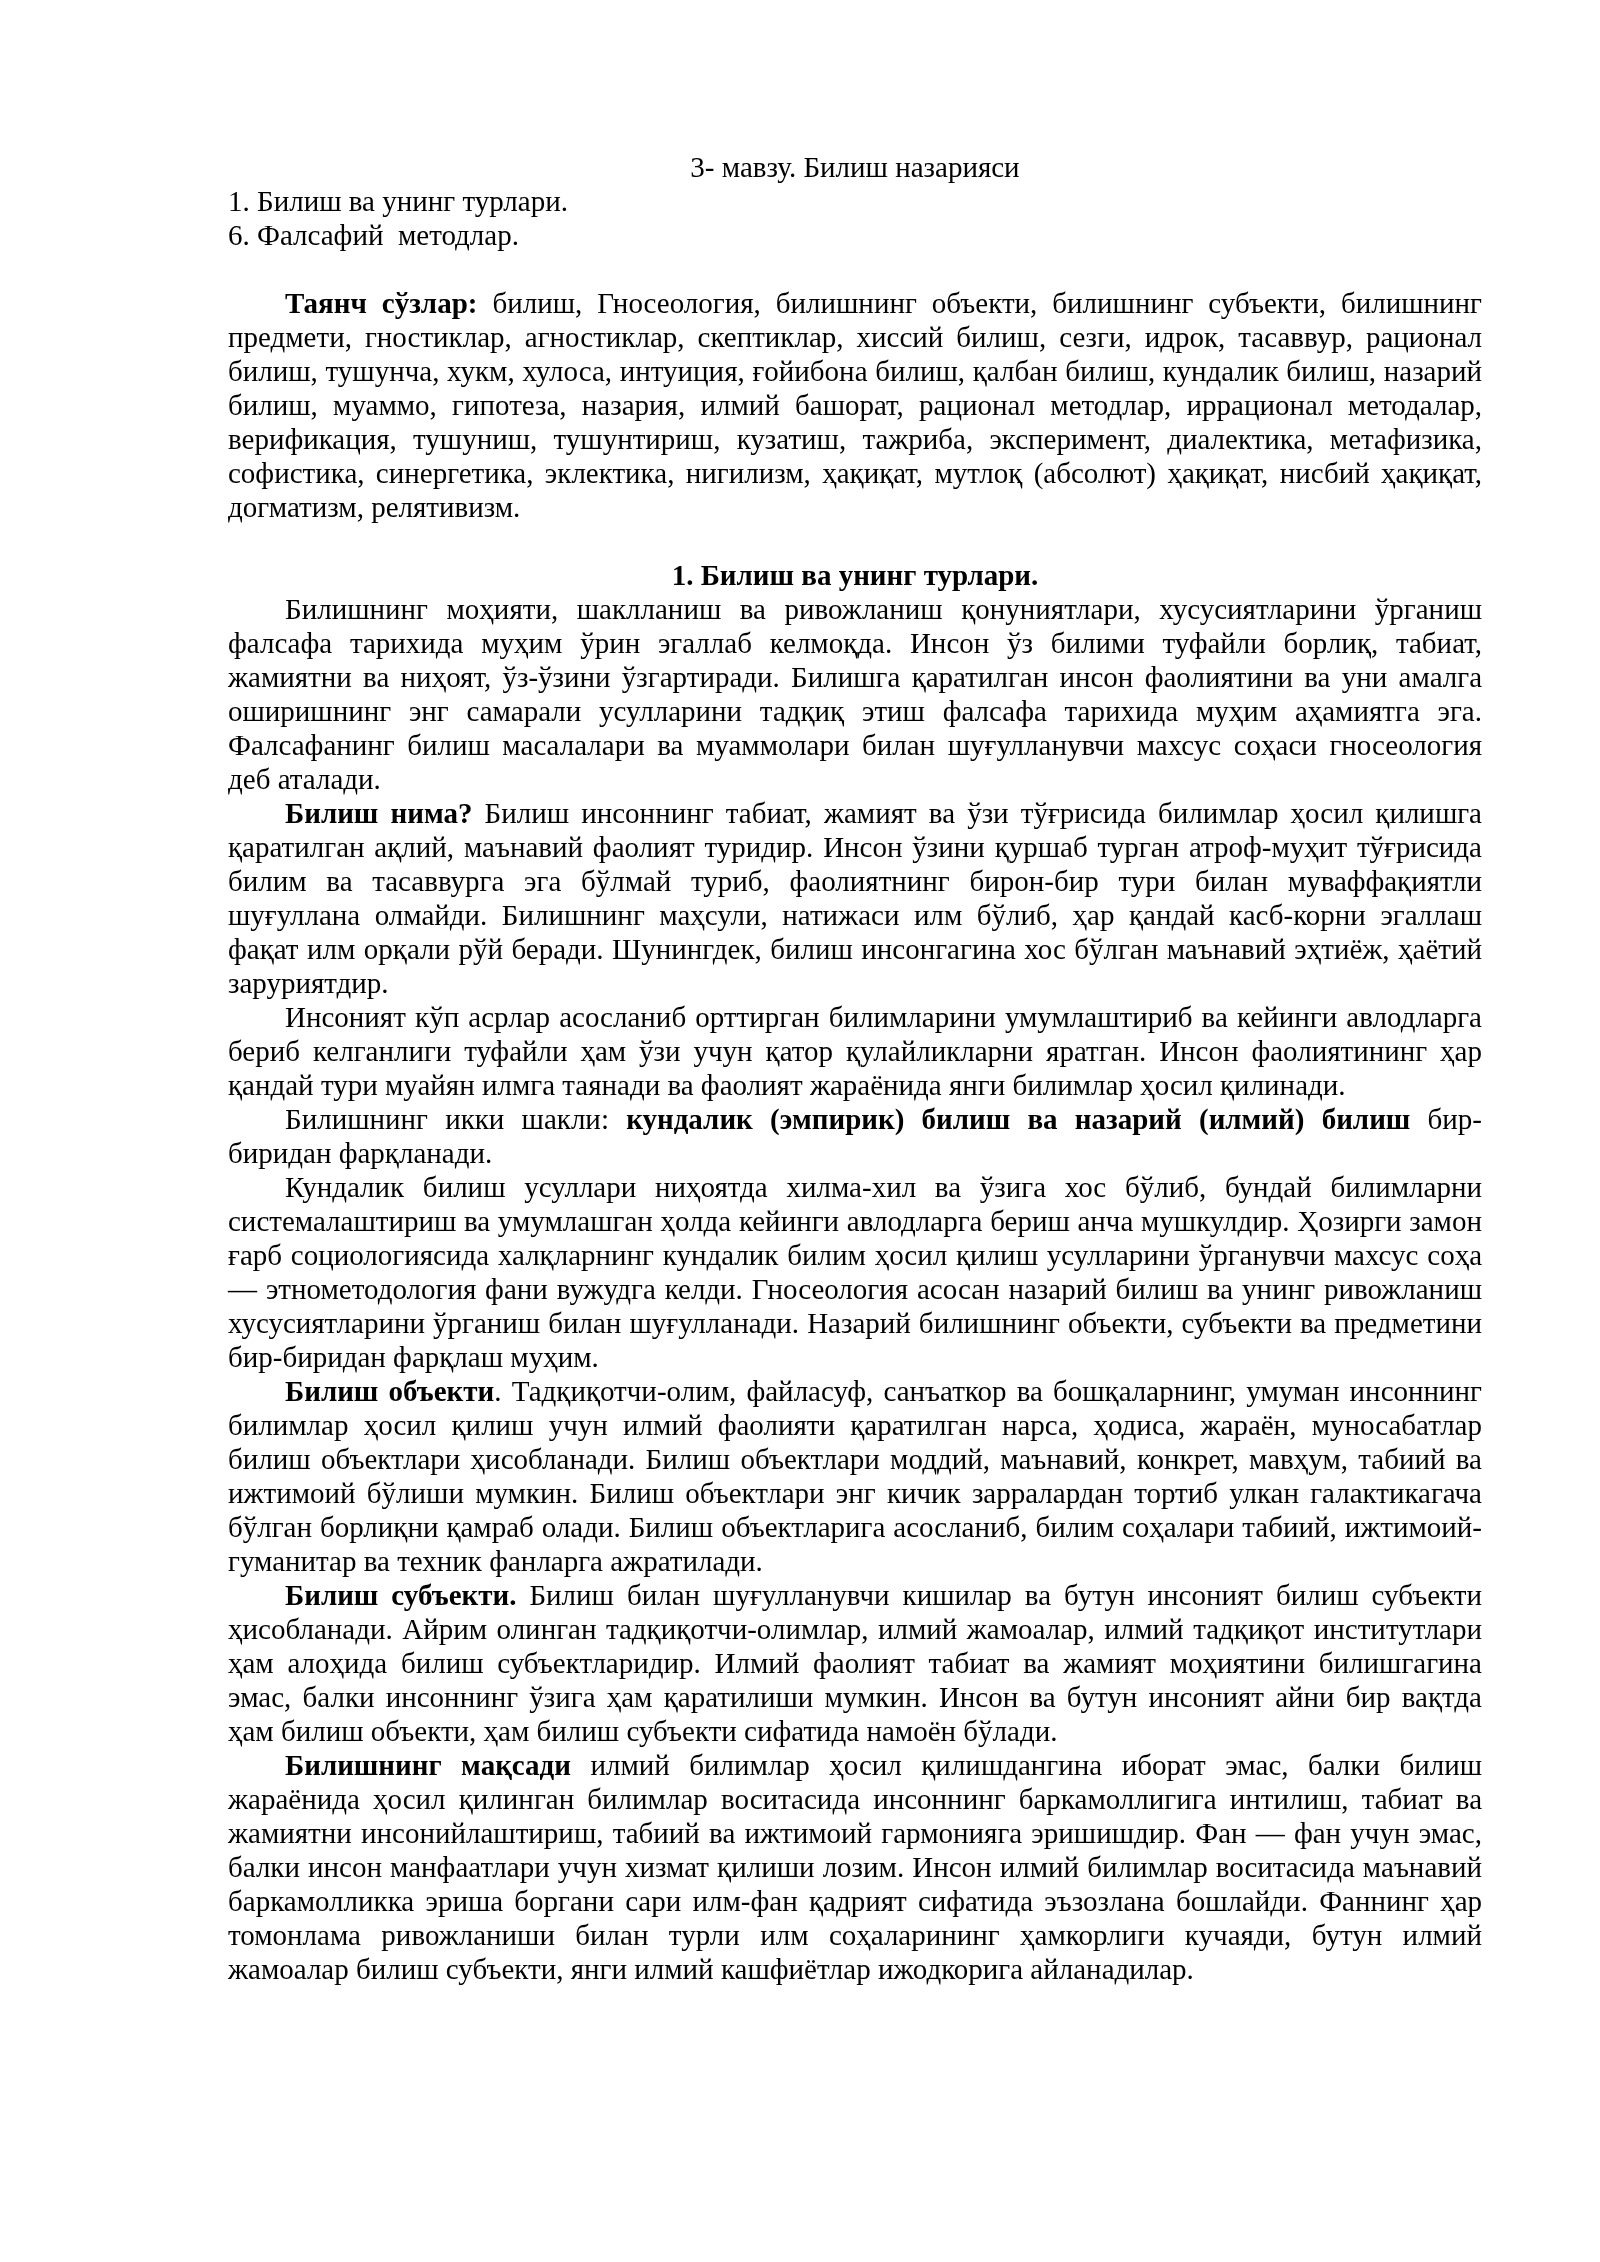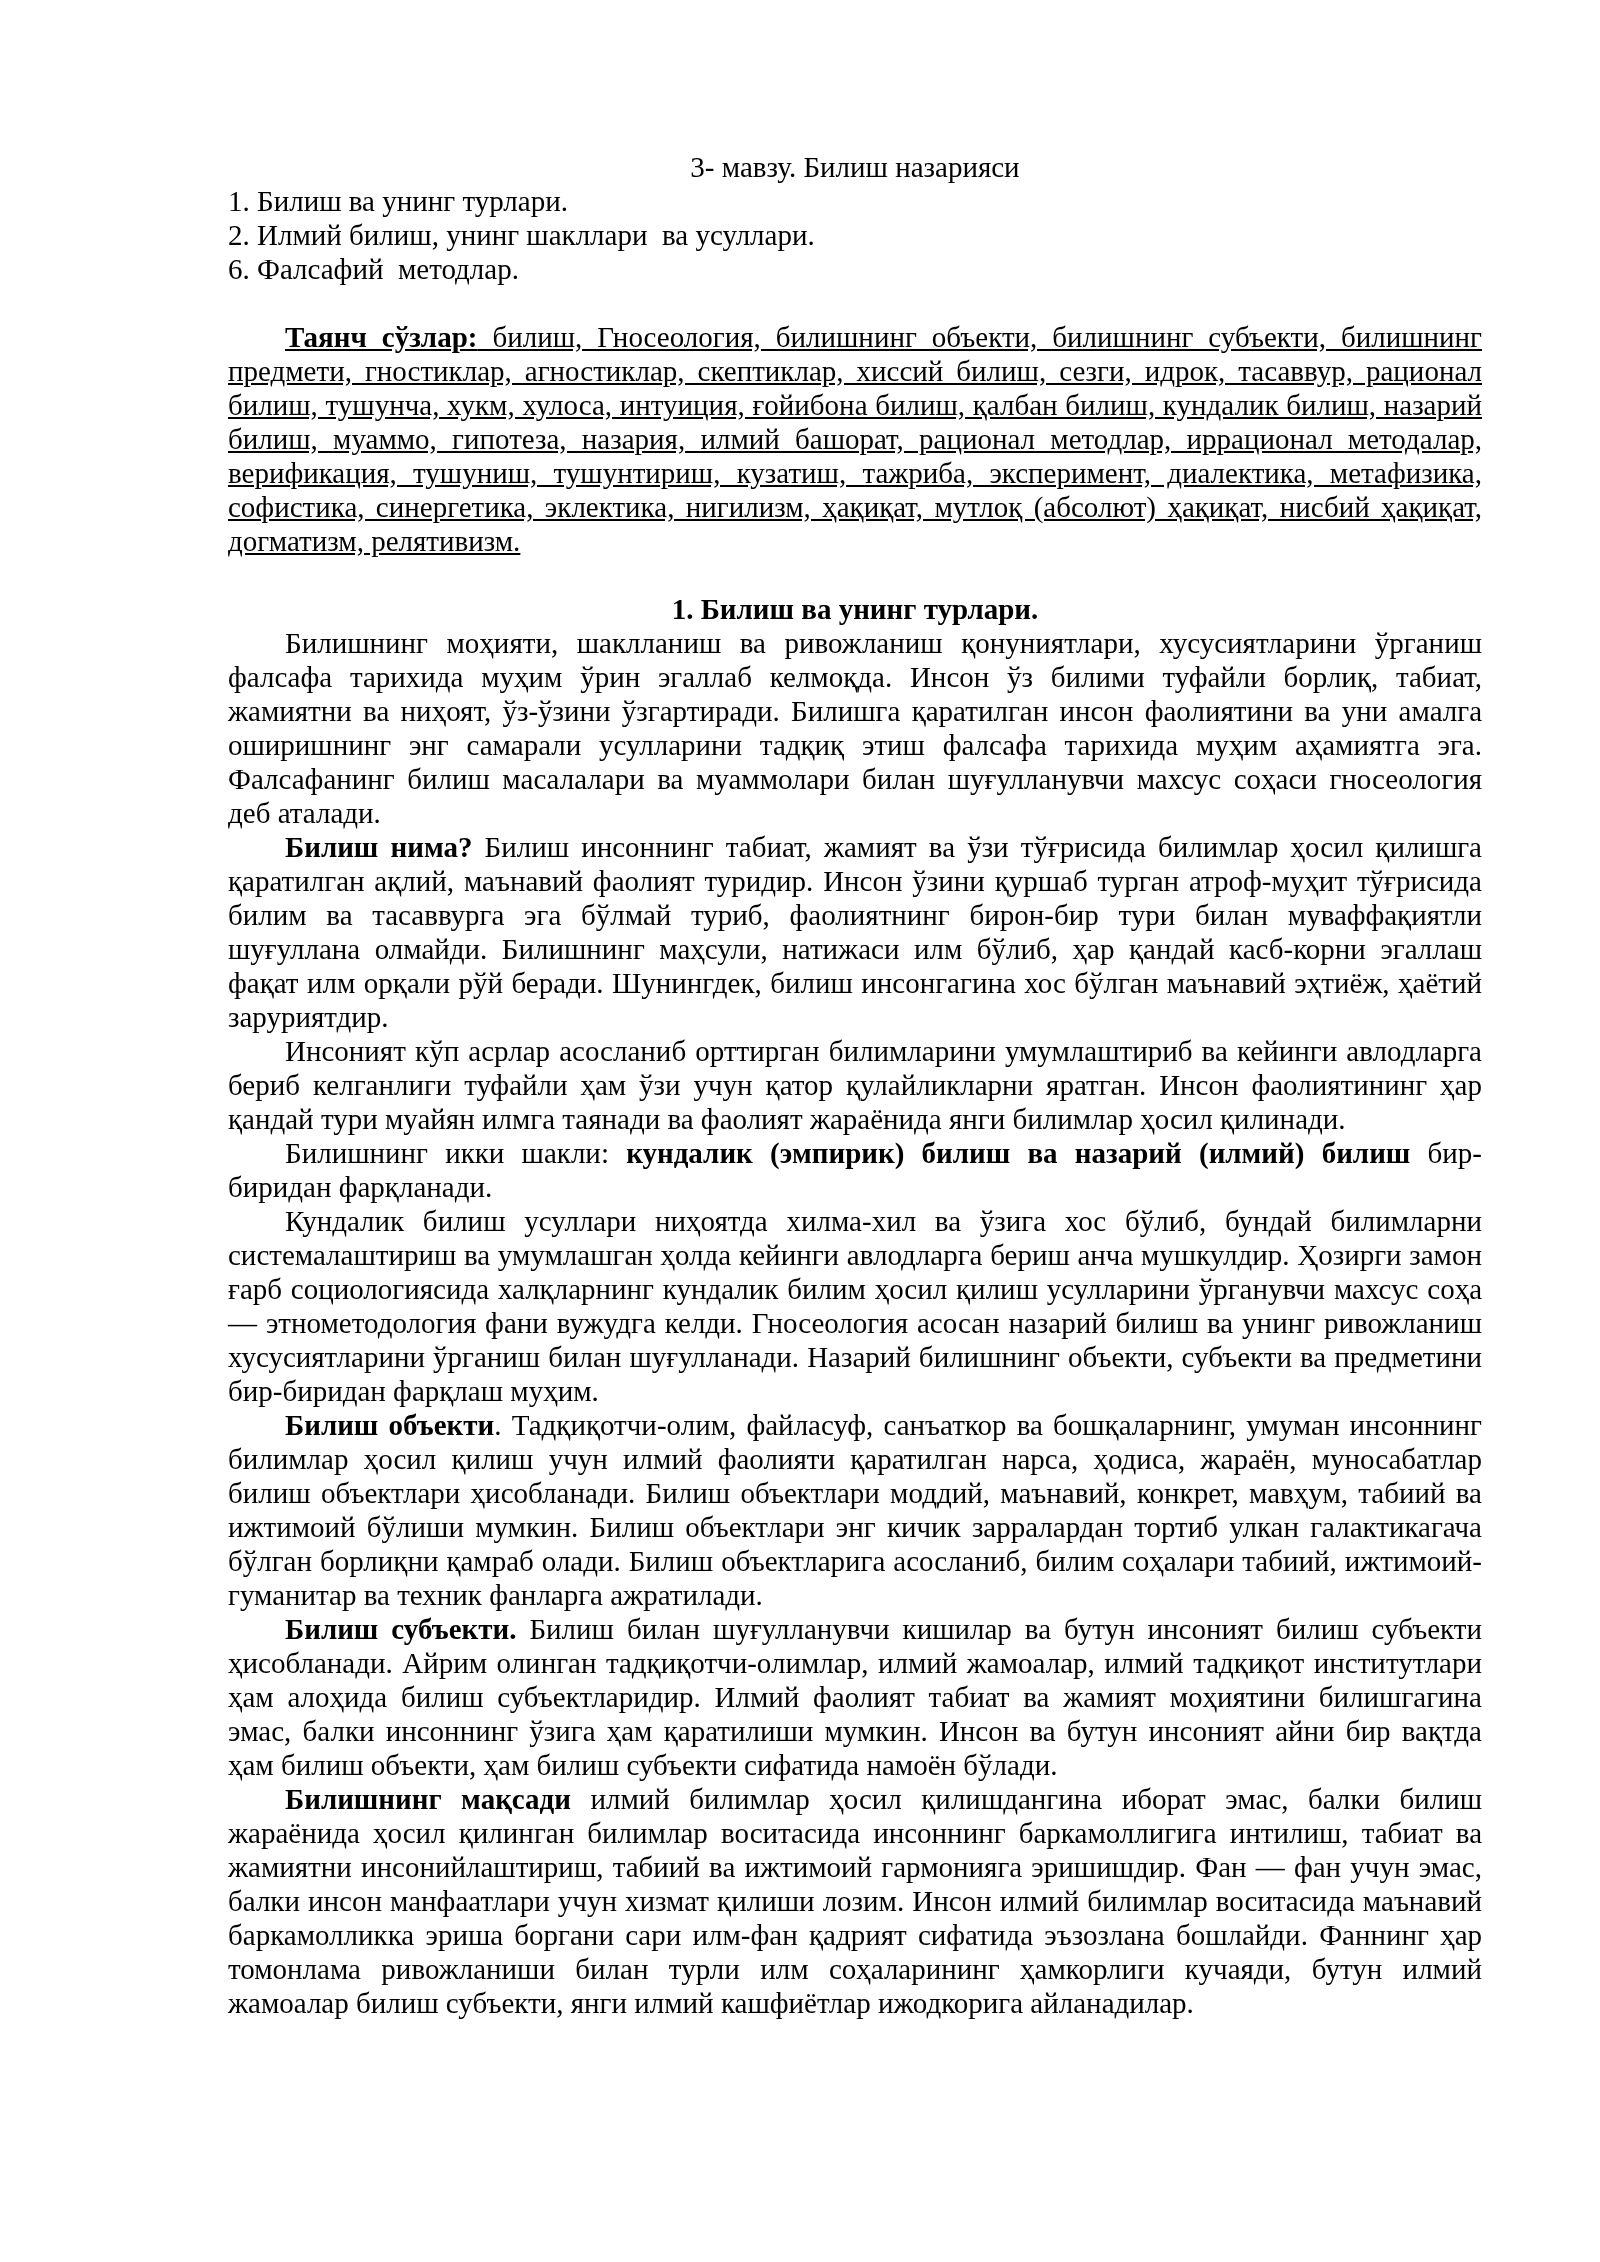--- a/index.html
+++ b/index.html
@@ -26,21 +26,20 @@
   .plan-label-line {
     white-space: pre-wrap;
   }
   .plan-item {
     white-space: pre-wrap;
   }
   .keywords {
     margin-top: 34px;
     text-align: justify;
     text-indent: 57px;
-    text-decoration: underline;
   }
   .heading {
     margin-top: 34px;
     text-align: center;
     font-weight: 700;
   }
   .para {
     text-align: justify;
     text-indent: 57px;
   }
@@ -50,21 +49,20 @@
 </style>
 </head>
 <body>
 
 <div class="doc">
   <div class="title">3- мавзу. Билиш назарияси</div>
 
 
   <div>
       <div class="plan-item">1. Билиш ва унинг турлари.</div>
-      <div class="plan-item">2. Илмий билиш, унинг шакллари  ва усуллари.</div>
       <div class="plan-item">6. Фалсафий  методлар.</div>
     </div>
 
   <p class="keywords"><span class="b">Таянч сўзлар:</span><span> билиш, Гносеология, билишнинг объекти, билишнинг субъекти, билишнинг предмети,  гностиклар, агностиклар, скептиклар,  хиссий билиш, сезги, идрок, тасаввур, рационал билиш, тушунча, хукм, хулоса, интуиция, ғойибона билиш, қалбан билиш, кундалик билиш, назарий билиш, муаммо, гипотеза, назария, илмий башорат, рационал методлар, иррационал методалар, верификация, тушуниш, тушунтириш, кузатиш, тажриба, эксперимент,  диалектика, метафизика, софистика, синергетика, эклектика, нигилизм, ҳақиқат, мутлоқ (абсолют) ҳақиқат, нисбий ҳақиқат, догматизм, релятивизм.</span></p>
 
   <div class="heading">1. Билиш ва унинг турлари.</div>
 
   <div>
       <p class="para"><span>Билишнинг моҳияти, шаклланиш ва ривожланиш қонуниятлари, хусусиятларини ўрганиш фалсафа тарихида муҳим ўрин эгаллаб келмоқда. Инсон ўз билими туфайли борлиқ, табиат, жамиятни ва ниҳоят, ўз-ўзини ўзгартиради. Билишга қаратилган инсон фаолиятини ва уни амалга оширишнинг энг самарали усулларини тадқиқ этиш фалсафа тарихида муҳим аҳамиятга эга. Фалсафанинг билиш масалалари ва муаммолари билан шуғулланувчи махсус соҳаси гносеология деб аталади.</span></p>
       <p class="para"><span class="b">Билиш нима?</span><span> Билиш инсоннинг табиат, жамият ва ўзи тўғрисида билимлар ҳосил қилишга қаратилган ақлий, маънавий фаолият туридир. Инсон ўзини қуршаб турган атроф-муҳит тўғрисида билим ва тасаввурга эга бўлмай туриб, фаолиятнинг бирон-бир тури билан муваффақиятли шуғуллана олмайди. Билишнинг маҳсули, натижаси илм бўлиб, ҳар қандай касб-корни эгаллаш фақат илм орқали рўй беради. Шунингдек, билиш инсонгагина хос бўлган маънавий эҳтиёж, ҳаётий заруриятдир.</span></p>

